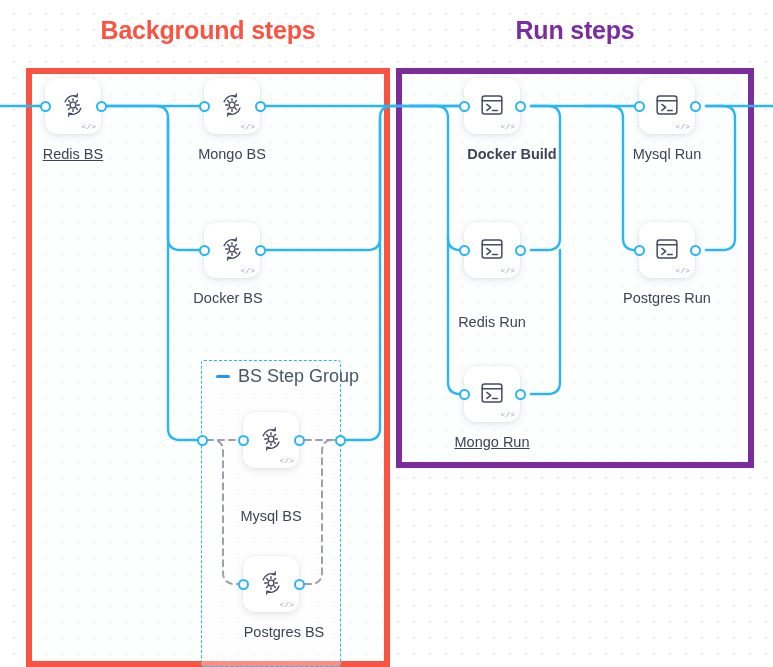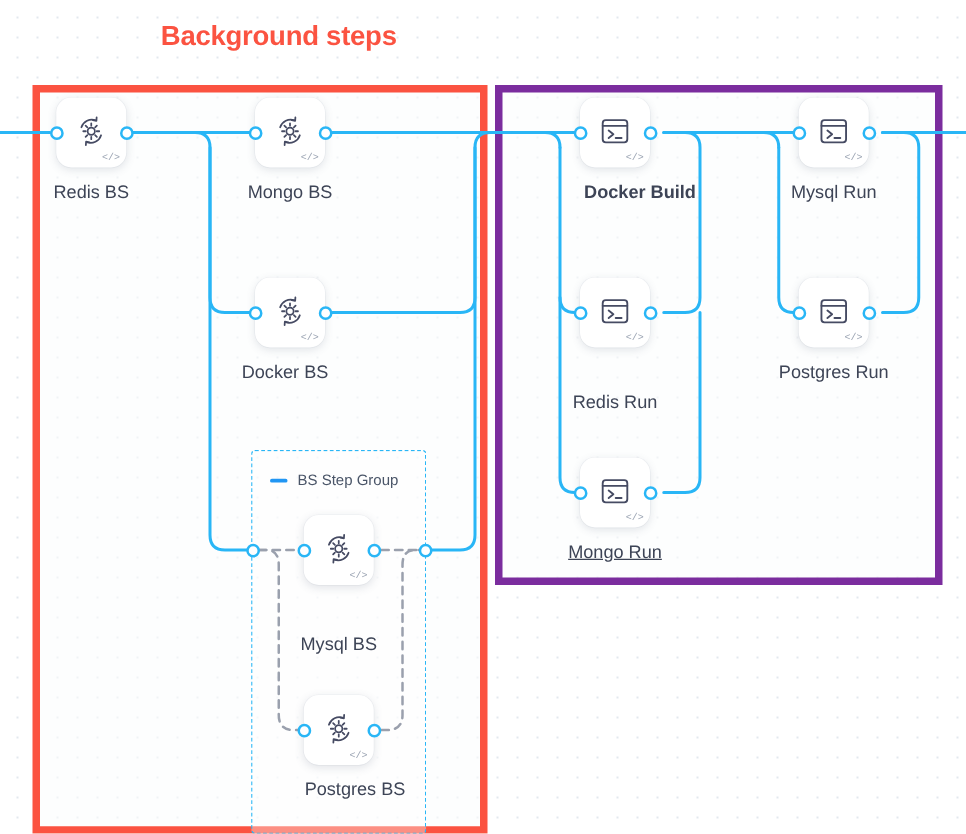--- a/index.html
+++ b/index.html
@@ -29,40 +29,39 @@
     pointer-events: none;
   }
   .group-box {
     position: absolute;
     box-sizing: border-box;
     background: rgba(252,253,254,0.55);
   }
   .group-title {
     position: absolute;
     font-weight: bold;
-    font-size: 22px;
+    font-size: 25px;
     letter-spacing: -0.2px;
     white-space: nowrap;
-    margin-left: 15px;
   }
   .step-group {
     position: absolute;
     box-sizing: border-box;
     border: 1.5px dashed #29b6f6;
     border-radius: 3px;
     background: rgba(255,255,255,0.35);
   }
   .step-group-header {
     position: absolute;
-    top: 16px;
+    top: 5px;
     left: 14px;
     display: flex;
     align-items: center;
     gap: 8px;
-    font-size: 12px;
+    font-size: 18px;
     color: #4a5568;
     white-space: nowrap;
   }
   .collapse-dash {
     display: inline-block;
     width: 14px;
     height: 3px;
     background: #2196f3;
     border-radius: 2px;
   }
@@ -111,20 +110,21 @@
 </style>
 </head>
 <body>
 
 <div id="canvas">
 
   <div class="group-box" id="gb-0" style="left: 26px; top: 68px; width: 364px; height: 599px; border: 6px solid rgb(251, 83, 65);"></div>
   <div class="group-box" id="gb-1" style="left: 396px; top: 68px; width: 358px; height: 400px; border: 6px solid rgb(123, 45, 158);"></div>
 
   <div class="group-title" id="gt-0" style="color: rgb(251, 83, 65); left: 208px; top: 16px; transform: translateX(-50%);">Background steps</div>
+  <div class="group-title" id="gt-1" style="color: rgb(123, 45, 158); left: 575px; top: 16px; transform: translateX(-50%);">Run steps</div>
 
   <div class="step-group" id="sg" style="left: 201px; top: 360px; width: 140px; height: 307px; border-color: rgb(41, 182, 246);">
     <div class="step-group-header">
       <span class="collapse-dash"></span>
       <span>BS Step Group</span>
     </div>
   </div>
 
   <svg class="edge-layer" viewBox="0 0 773 667" xmlns="http://www.w3.org/2000/svg">
     <g fill="none" stroke="#29b6f6" stroke-width="2.4" stroke-linecap="round">
@@ -181,21 +181,21 @@
                  M11.2 11.2 L12.7 12.7 M19.3 19.3 L20.8 20.8
                  M20.8 11.2 L19.3 12.7 M12.7 19.3 L11.2 20.8"></path>
         <path d="M7.6 12.6 A9.4 9.4 0 0 1 19.8 6.6"></path>
         <path d="M24.4 19.4 A9.4 9.4 0 0 1 12.2 25.4"></path>
         <path d="M20.6 4.2 L20.4 7.2 L17.4 6.6"></path>
         <path d="M11.4 27.8 L11.6 24.8 L14.6 25.4"></path>
       </g>
     </svg>
     <span class="code-badge">&lt;/&gt;</span>
   </div>
-  <div class="node-label" id="l-redis-bs" style="left: 73px; top: 146px; transform: translateX(-50%);">Redis BS</div>
+  <div class="node-label" id="l-redis-bs" style="left: 73px; top: 146px; transform: translateX(-50%); text-decoration: underline;">Redis BS</div>
   <div class="port" id="pi-redis-bs" style="left: 39.5px; top: 100.5px;"></div>
   <div class="port" id="po-redis-bs" style="left: 95.5px; top: 100.5px;"></div>
 
   <div class="node" id="n-mongo-bs" style="left: 204px; top: 78px;">
     <svg class="glyph" viewBox="0 0 32 32">
       <g fill="none" stroke="#464b63" stroke-width="1.5" stroke-linecap="round" stroke-linejoin="round">
         <circle cx="16" cy="16" r="3.1"></circle>
         <path d="M16 9.2 L16 11.3 M16 20.7 L16 22.8 M9.2 16 L11.3 16 M20.7 16 L22.8 16
                  M11.2 11.2 L12.7 12.7 M19.3 19.3 L20.8 20.8
                  M20.8 11.2 L19.3 12.7 M12.7 19.3 L11.2 20.8"></path>

